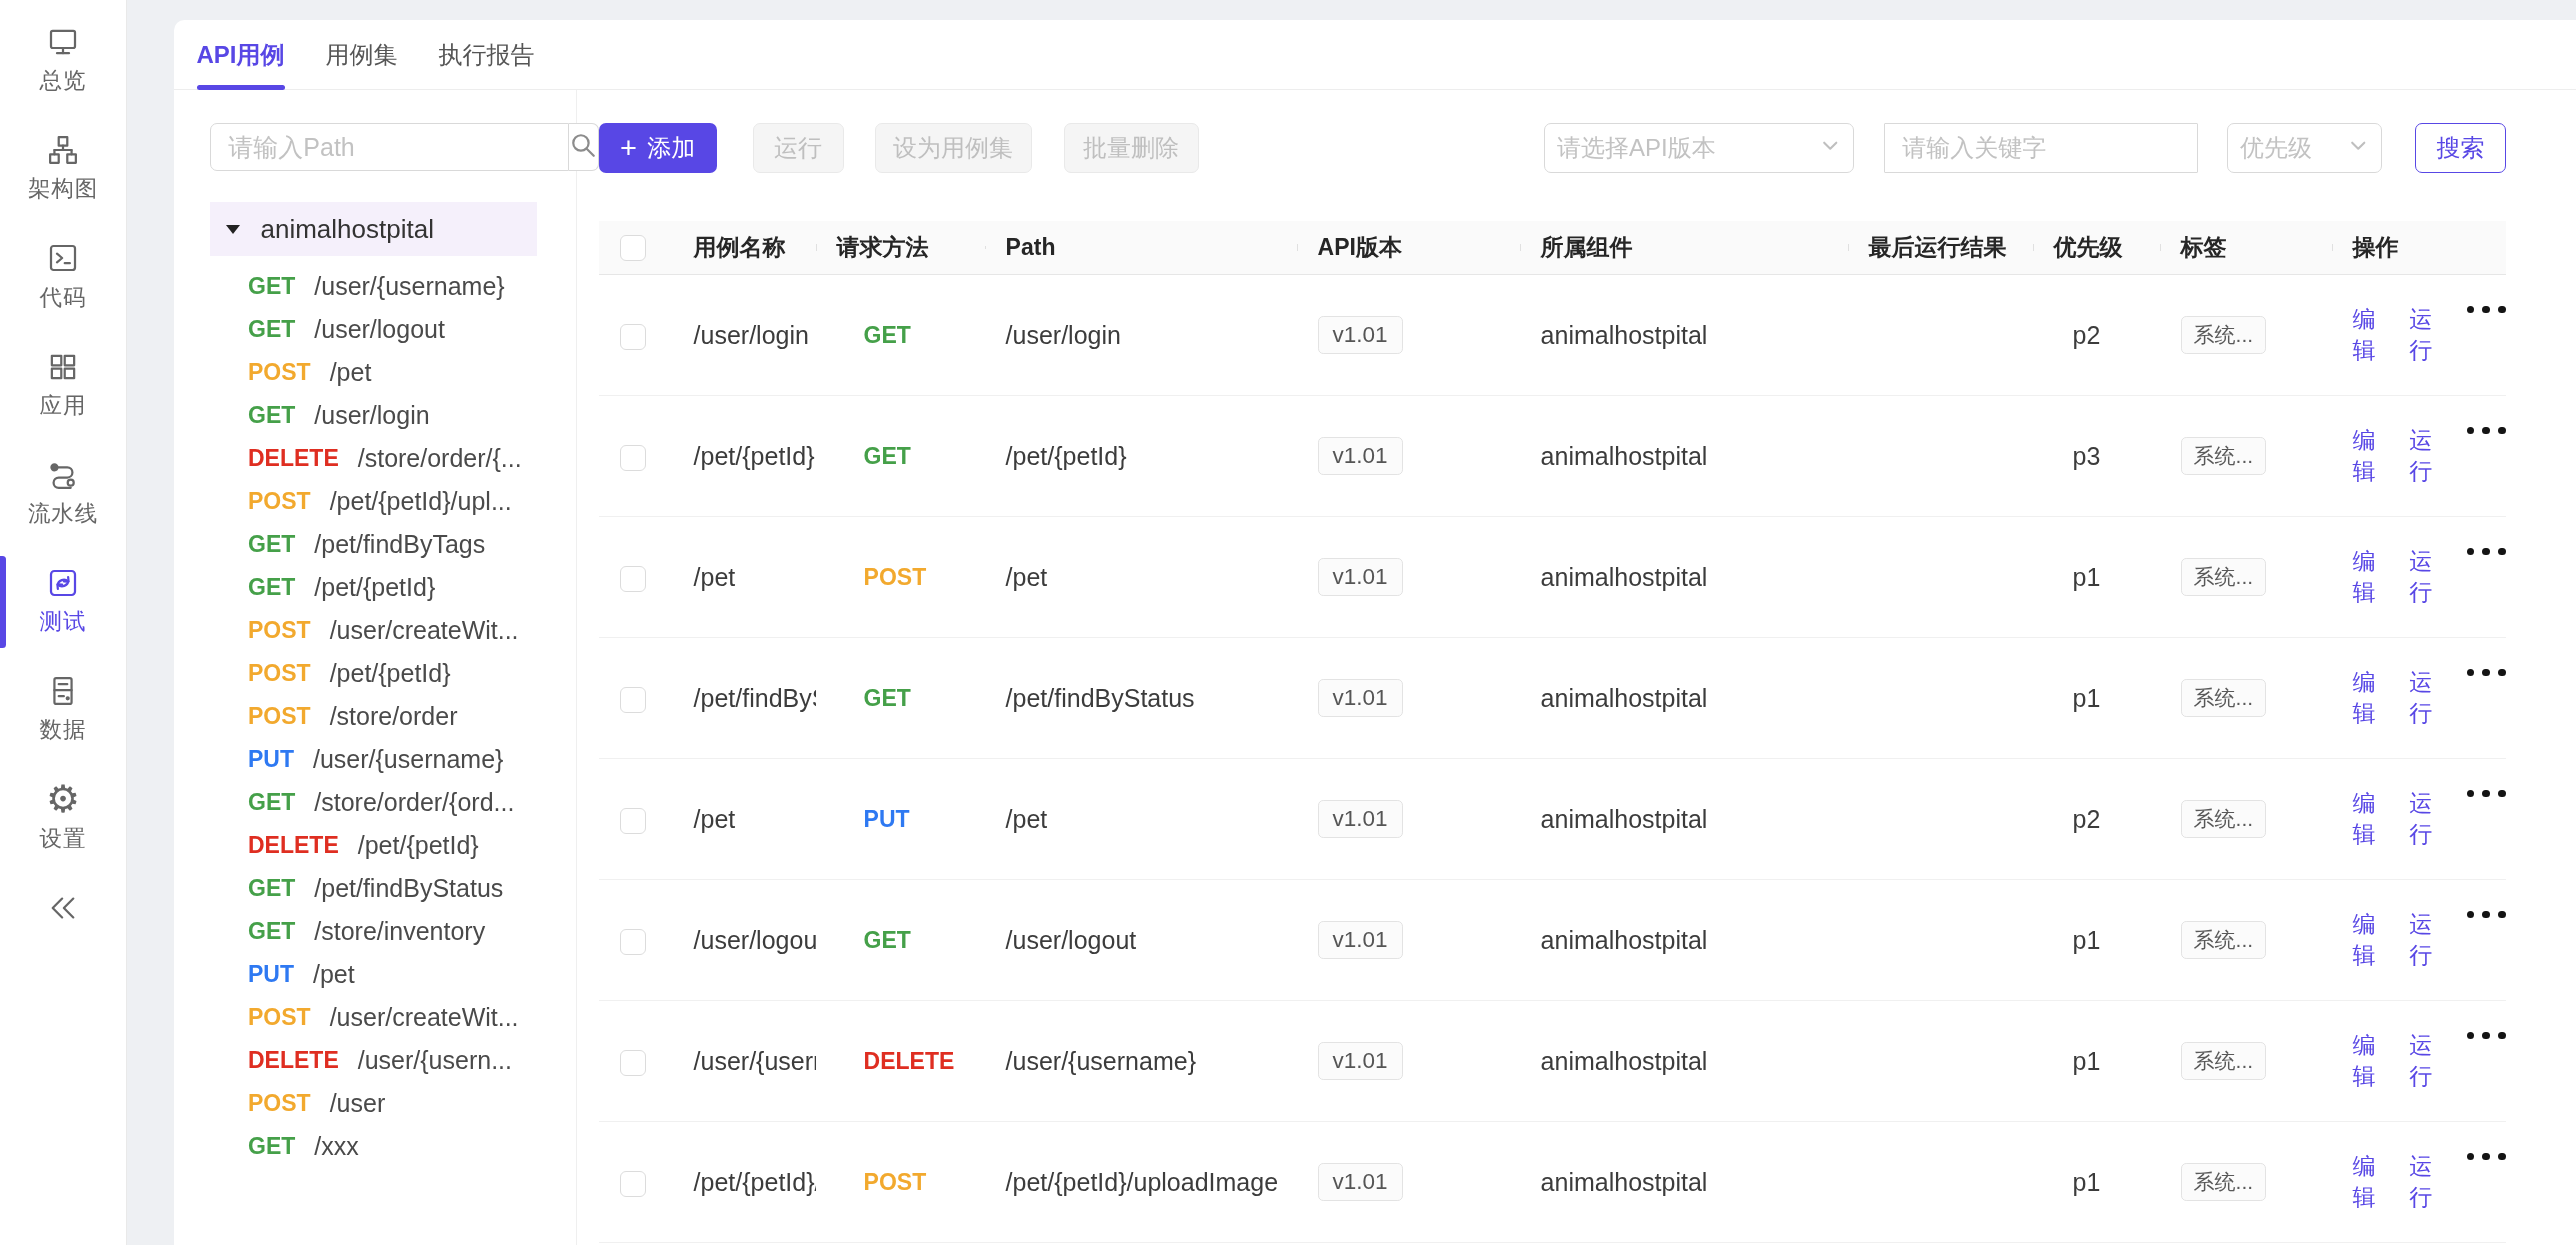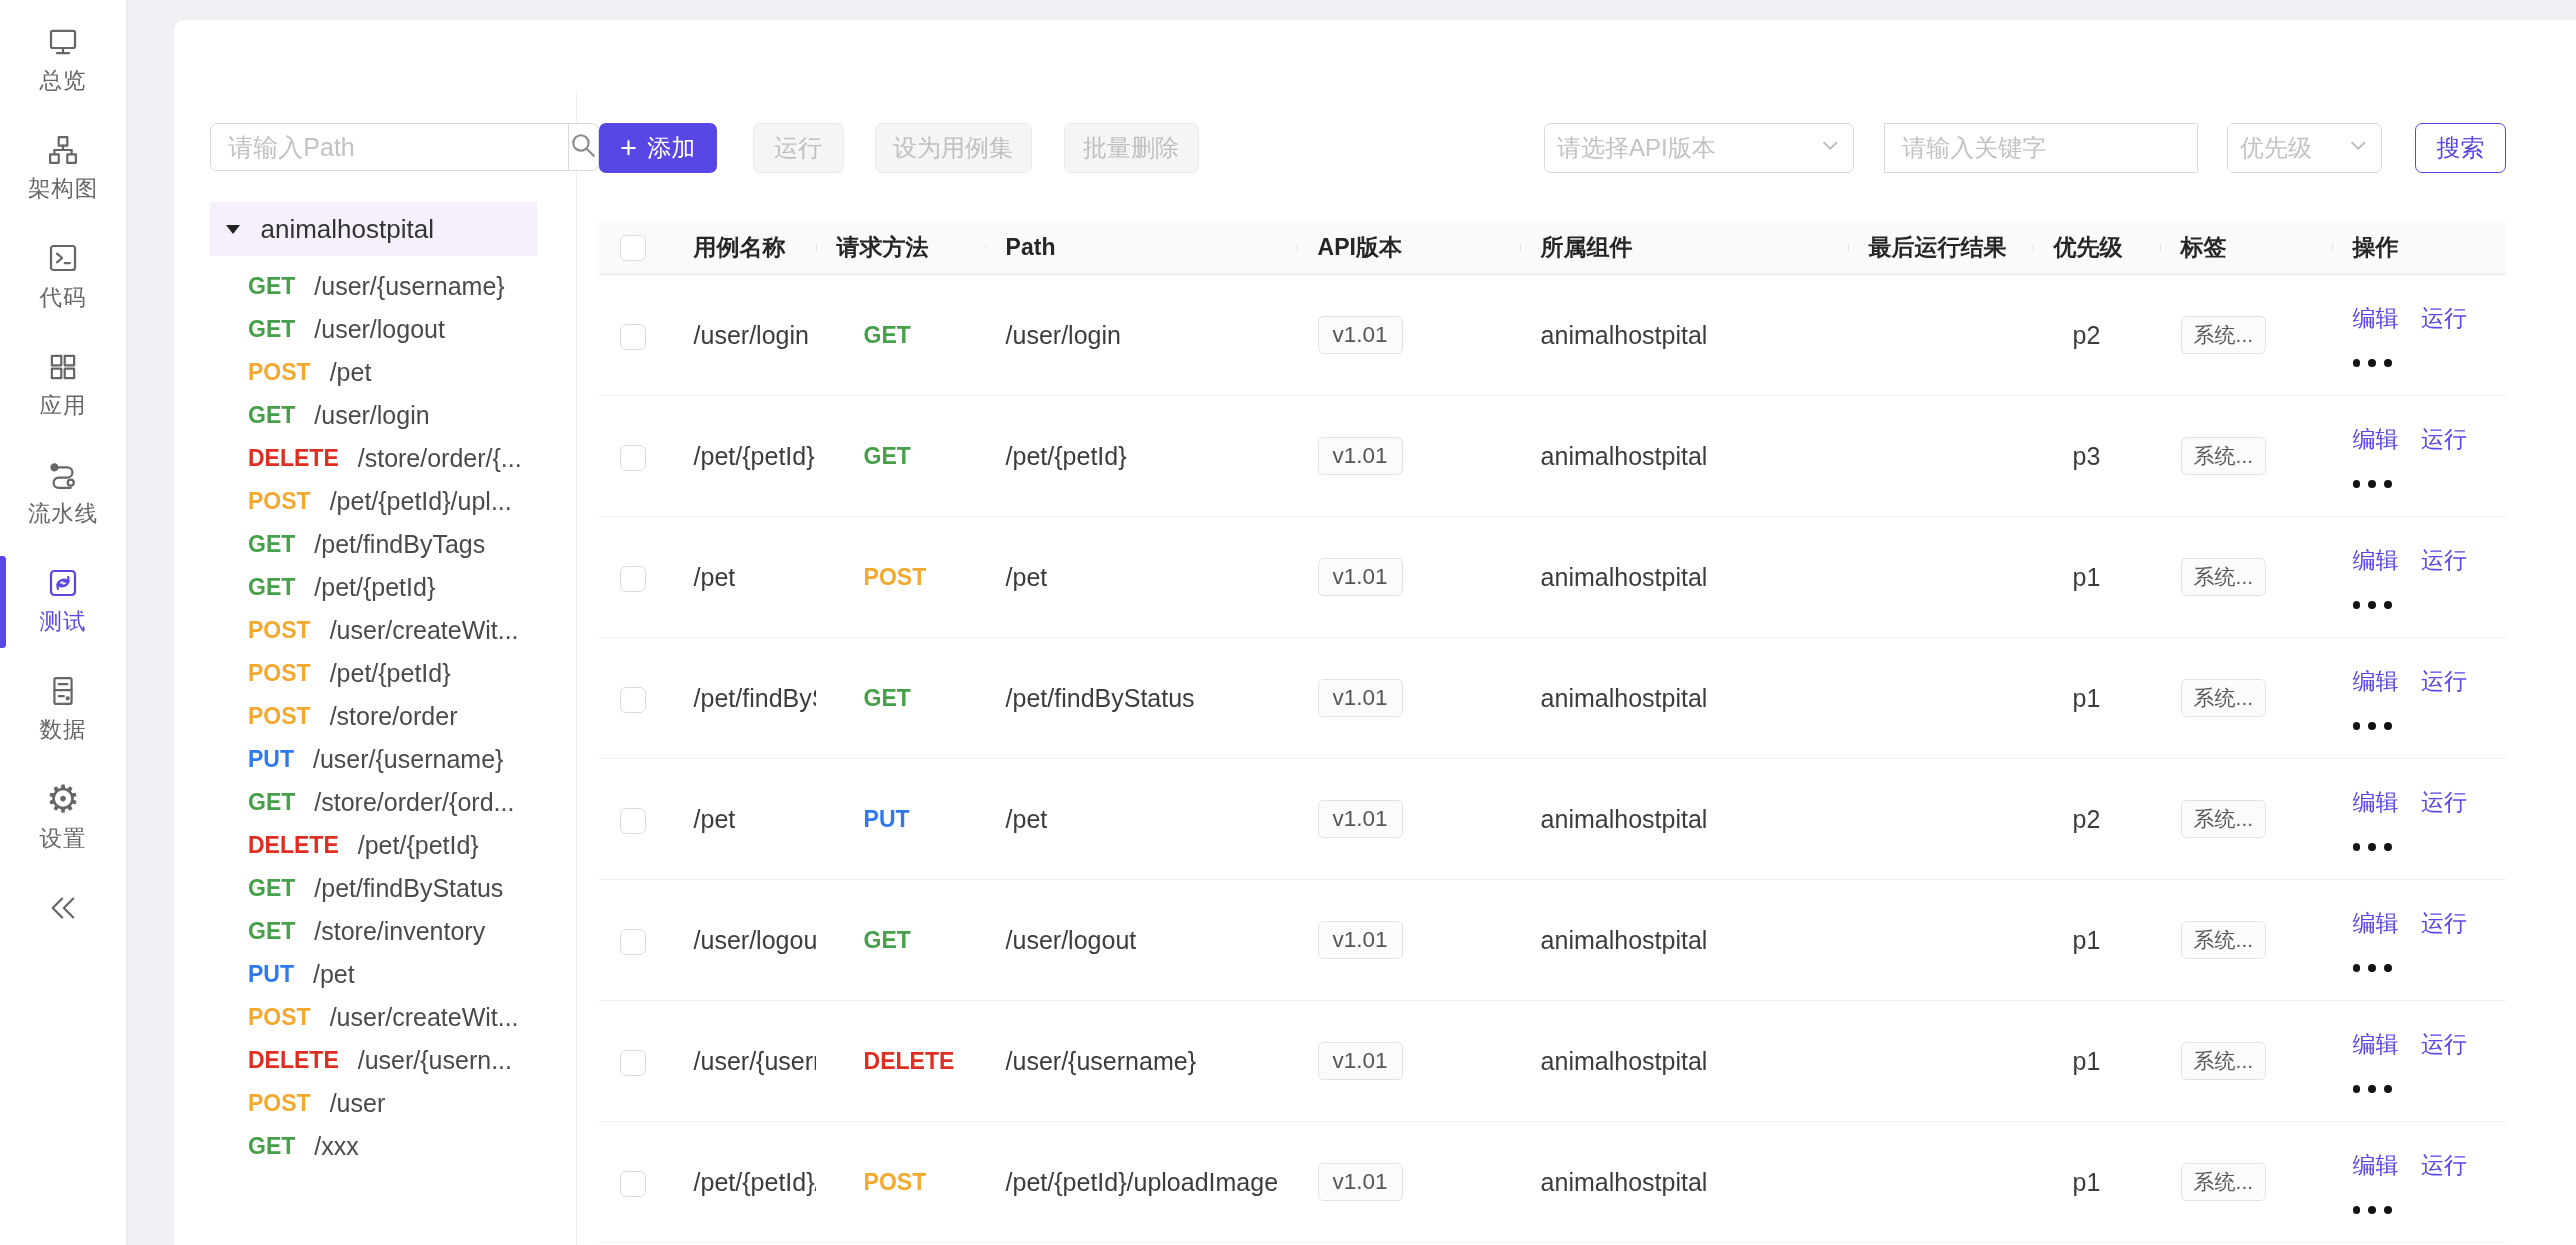--- a/index.html
+++ b/index.html
@@ -117,21 +117,21 @@
   .td.priority { padding-left:40px; }
   .checkbox {
     width:26px; height:26px; border:1.7px solid #dcdcdc; border-radius:6px; background:#fff;
     display:inline-block; vertical-align:middle; cursor:pointer;
   }
   .chip {
     display:inline-block; border:0.9px solid #e3e3e3; background:#fbfbfb;
     border-radius:5.2px; padding:5.2px 14px; font-size:22.5px; color:#555;
   }
   .chip.tag { padding:4.3px 12px; font-size:21px; color:#595959; }
-  .actions { display:flex; flex-direction:column; gap:23px; padding-left:21px; }
+  .actions { display:flex; flex-direction:row; gap:23px; padding-left:21px; }
   .links { display:flex; gap:22.5px; font-size:23px; font-weight:500; color:var(--accent); }
   .links span { cursor:pointer; }
   .dots { display:flex; gap:7.8px; cursor:pointer; padding-top:1.7px; }
   .dots i { width:7.8px; height:7.8px; border-radius:50%; background:#141414; }
 </style>
 </head>
 <body>
 
 <aside class="sidebar" id="sidebar">
     <div class="side-item">
@@ -224,20 +224,25 @@
         <svg width="36" height="36" viewBox="0 0 42 42">
           <polyline points="20,10 9,21 20,32"></polyline>
           <polyline points="33,10 22,21 33,32"></polyline>
         </svg>
       </span>
 
   </div>
   </aside>
 
 <main class="card">
+  <nav class="tabs" id="tabs">
+      <div class="tab active">API用例</div>
+      <div class="tab">用例集</div>
+      <div class="tab">执行报告</div>
+    </nav>
   <div class="body">
 
     <section class="tree-panel">
       <div class="search-row">
         <input class="search-input" placeholder="请输入Path" style="">
         <button class="search-btn">
           <span>
             <svg width="29" height="29" viewBox="0 0 34 34">
                 <circle cx="14" cy="14" r="9"></circle>
                 <line x1="21" y1="21" x2="29" y2="29"></line>

